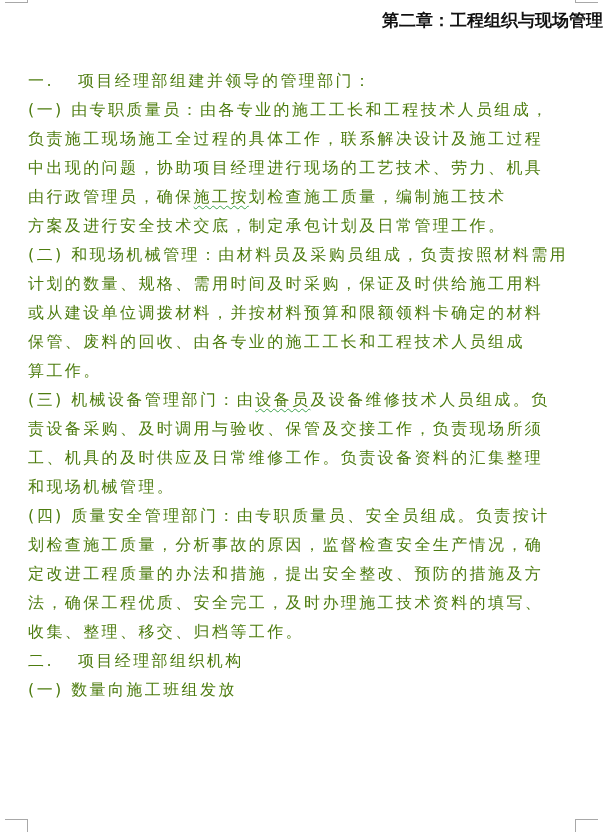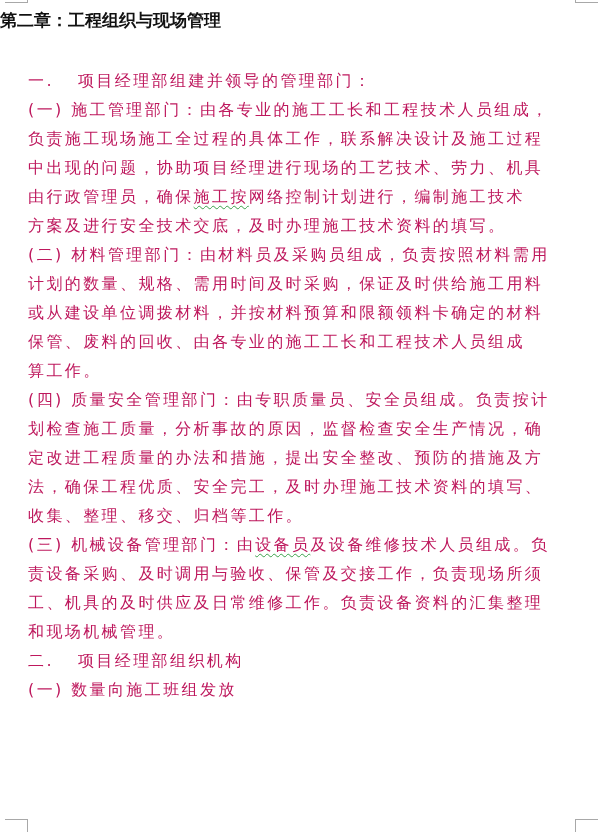--- a/index.html
+++ b/index.html
@@ -3,71 +3,71 @@
   <meta charset="utf-8">
   <style>
     html, body { margin: 0; padding: 0; background: #ffffff; }
     body { width: 603px; height: 832px; position: relative; overflow: hidden;
            font-family: "DejaVu Sans", "Liberation Sans", sans-serif; color: #1a1a1a; }
     .corner { position: absolute; border-color: #a8a8a8; border-style: solid; border-width: 0; width: 22px; height: 14px; }
     .corner.tl { left: 5px; top: 0; border-bottom-width: 1px; border-right-width: 1px; height: 2px; }
     .corner.tr { right: 5px; top: 0; border-bottom-width: 1px; border-left-width: 1px; height: 2px; }
     .corner.bl { left: 5px; bottom: 0; border-top-width: 1px; border-right-width: 1px; height: 12px; }
     .corner.br { right: 5px; bottom: 0; border-top-width: 1px; border-left-width: 1px; height: 12px; }
-    .title { position: absolute; top: 8px; left: 0; width: 603px; text-align: left;
+    .title { position: absolute; top: 8px; left: 0; width: 603px; text-align: right;
              font-family: "DejaVu Serif", "Liberation Serif", serif; font-weight: bold; font-size: 17px; line-height: 24px; color: #111; }
     .content { position: absolute; left: 28px; top: 66px; width: 548px; }
-    .line { font-size: 16px; line-height: 29px; height: 29px; letter-spacing: 2.4px; white-space: nowrap; color: #be185d; }
+    .line { font-size: 16px; line-height: 29px; height: 29px; letter-spacing: 2.4px; white-space: nowrap; color: #4d7c0f; }
     .heading .num { display: inline-block; width: 50px; }
     .squiggle { text-decoration: underline wavy #3aa14a; text-decoration-thickness: 1px; text-underline-offset: 3px; margin-top: 12px; }
   </style>
 </head>
 <body>
 
 <div class="corner tl"></div>
 <div class="corner tr"></div>
 <div class="corner bl"></div>
 <div class="corner br"></div>
 
 <div class="title">第二章：工程组织与现场管理</div>
 
 <div class="content">
   <div class="line heading">
     <span class="num">一.</span><span>项目经理部组建并领导的管理部门：</span>
   </div>
 
   <div>
-    <div class="line">(一) 施工管理部门：由各专业的施工工长和工程技术人员组成，</div>
+    <div class="line">(一) 由专职质量员：由各专业的施工工长和工程技术人员组成，</div>
     <div class="line">负责施工现场施工全过程的具体工作，联系解决设计及施工过程</div>
     <div class="line">中出现的问题，协助项目经理进行现场的工艺技术、劳力、机具</div>
-    <div class="line"><span>由行政管理员，确保</span><span class="squiggle">施工按</span><span>网络控制计划进行，编制施工技术</span></div>
-    <div class="line">方案及进行安全技术交底，及时办理施工技术资料的填写。</div>
+    <div class="line"><span>由行政管理员，确保</span><span class="squiggle">施工按</span><span>划检查施工质量，编制施工技术</span></div>
+    <div class="line">方案及进行安全技术交底，制定承包计划及日常管理工作。</div>
   </div>
 
   <div>
-    <div class="line">(二) 材料管理部门：由材料员及采购员组成，负责按照材料需用</div>
+    <div class="line">(二) 和现场机械管理：由材料员及采购员组成，负责按照材料需用</div>
     <div class="line">计划的数量、规格、需用时间及时采购，保证及时供给施工用料</div>
     <div class="line">或从建设单位调拨材料，并按材料预算和限额领料卡确定的材料</div>
     <div class="line">保管、废料的回收、由各专业的施工工长和工程技术人员组成</div>
     <div class="line">算工作。</div>
+  </div>
+
+  <div>
+    <div class="line"><span>(三) 机械设备管理部门：由</span><span class="squiggle">设备员</span><span>及设备维修技术人员组成。负</span></div>
+    <div class="line">责设备采购、及时调用与验收、保管及交接工作，负责现场所须</div>
+    <div class="line">工、机具的及时供应及日常维修工作。负责设备资料的汇集整理</div>
+    <div class="line">和现场机械管理。</div>
   </div>
 
   <div>
     <div class="line">(四) 质量安全管理部门：由专职质量员、安全员组成。负责按计</div>
     <div class="line">划检查施工质量，分析事故的原因，监督检查安全生产情况，确</div>
     <div class="line">定改进工程质量的办法和措施，提出安全整改、预防的措施及方</div>
     <div class="line">法，确保工程优质、安全完工，及时办理施工技术资料的填写、</div>
     <div class="line">收集、整理、移交、归档等工作。</div>
   </div>
 
-  <div>
-    <div class="line"><span>(三) 机械设备管理部门：由</span><span class="squiggle">设备员</span><span>及设备维修技术人员组成。负</span></div>
-    <div class="line">责设备采购、及时调用与验收、保管及交接工作，负责现场所须</div>
-    <div class="line">工、机具的及时供应及日常维修工作。负责设备资料的汇集整理</div>
-    <div class="line">和现场机械管理。</div>
-  </div>
-
 
   <div class="line heading">
     <span class="num">二.</span><span>项目经理部组织机构</span>
   </div>
   <div class="line">(一) 数量向施工班组发放</div>
 </div>
 
 </body></html>

